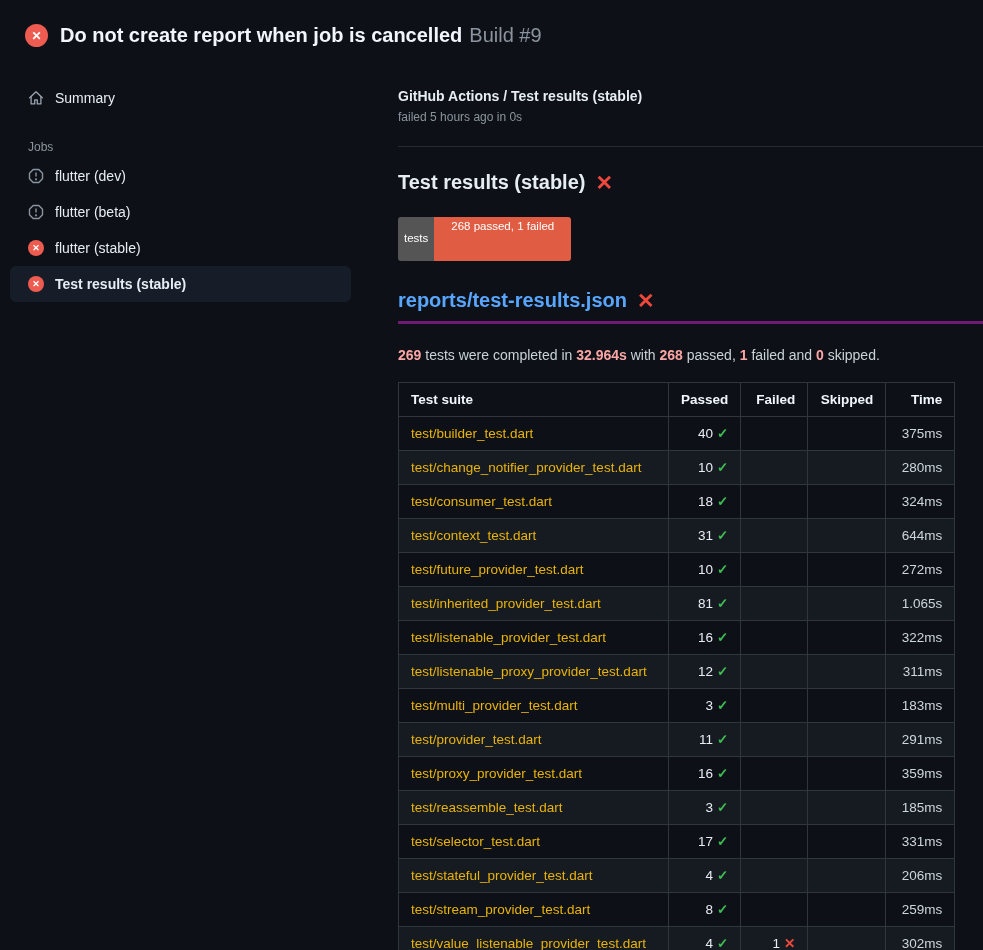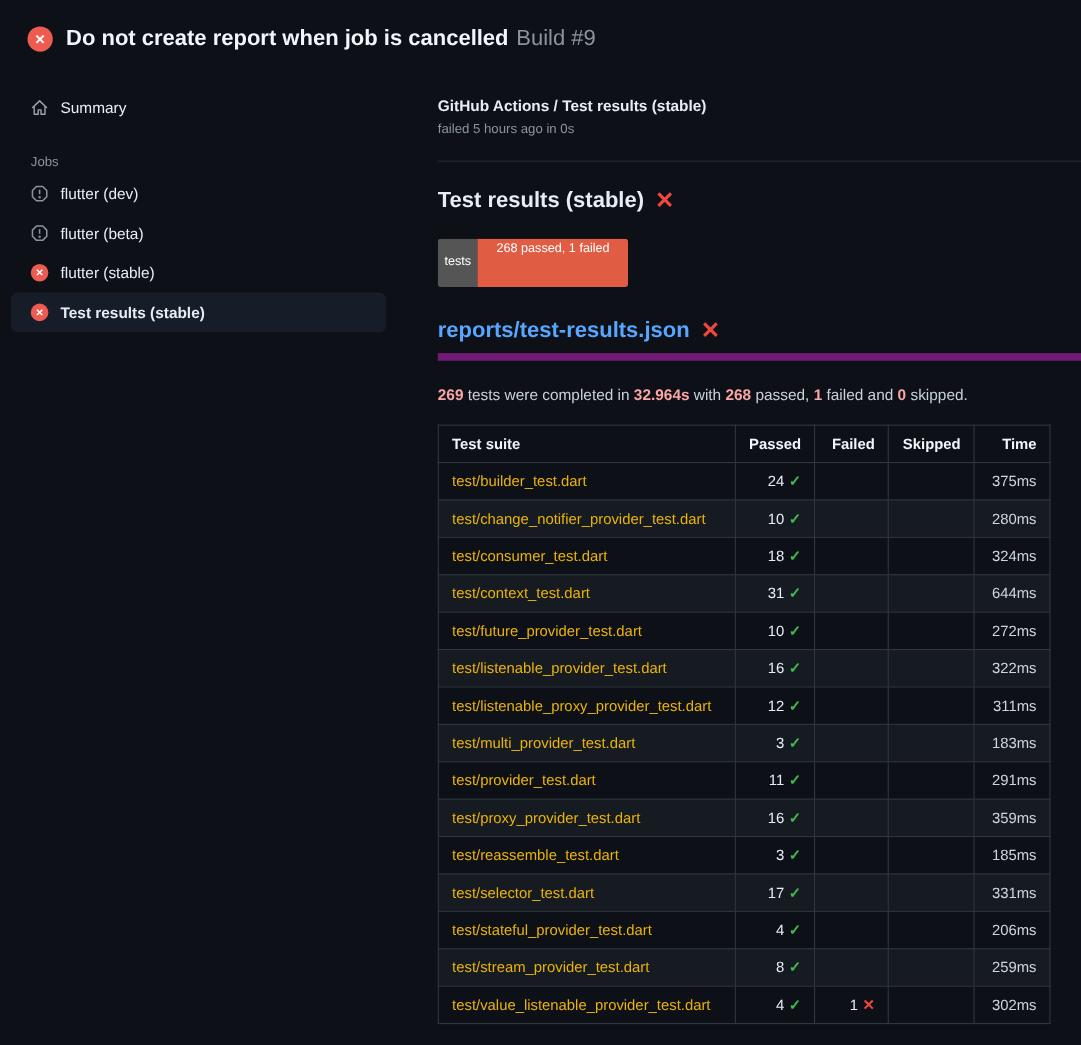--- a/index.html
+++ b/index.html
@@ -31,21 +31,21 @@
   .breadcrumb { font-size:14px; font-weight:700; color:#e6edf3; }
   .run-meta { font-size:12px; color:#8b949e; margin-top:6px; }
   .divider { border:none; border-top:1px solid #262c36; margin:22px 0 0 0; }
   h1.section-title { font-size:20px; font-weight:700; color:#e6edf3; margin:24px 0 0 0; display:flex; align-items:center; gap:10px; }
   .x-mark { color:#f0483c; font-weight:700; font-size:21px; line-height:1; }
   
   .badge { display:inline-flex; margin-top:23px; border-radius:3px; overflow:hidden; font-size:11.5px; color:#fff; line-height:1; }
   .badge .b-label { background:#555555; padding:16px 6px; }
   .badge .b-value { background:#e05d44; padding:4px 17px; }
   
-  h2.report-title { margin:28px 0 0 0; padding-bottom:9px; border-bottom:7px solid #701a75; display:flex; align-items:center; gap:10px; font-size:20px; font-weight:700; }
+  h2.report-title { margin:28px 0 0 0; padding-bottom:9px; border-bottom:3px solid #701a75; display:flex; align-items:center; gap:10px; font-size:20px; font-weight:700; }
   h2.report-title a { color:#58a6ff; text-decoration:none; }
   
   .summary-line { font-size:14px; margin-top:23px; color:#c9d1d9; }
   .summary-line b { color:#fca5a5;margin-top:36px; }
   
   table.results { border-collapse:collapse; margin-top:19px; font-size:13.5px; table-layout:fixed; }
   table.results th, table.results td { border:1px solid #30363d; padding:8px 12px; line-height:17px; }
   table.results th { color:#f0f6fc; font-weight:700; text-align:right; }
   table.results th.suite-h { text-align:left; }
   table.results td { color:#e6edf3; }
@@ -165,21 +165,21 @@
           <th class="suite-h">Test suite</th>
           <th>Passed</th>
           <th>Failed</th>
           <th>Skipped</th>
           <th>Time</th>
         </tr>
       </thead>
       <tbody>
         <tr>
           <td><a href="#">test/builder_test.dart</a></td>
-          <td class="num"><span>24</span><span class="ck">✓</span></td>
+          <td class="num"><span>40</span><span class="ck">✓</span></td>
           <td class="num"></td>
             <td class="num"></td>
           <td class="time">375ms</td>
         </tr>
         <tr>
           <td><a href="#">test/change_notifier_provider_test.dart</a></td>
           <td class="num"><span>10</span><span class="ck">✓</span></td>
           <td class="num"></td>
             <td class="num"></td>
           <td class="time">280ms</td>
@@ -197,20 +197,27 @@
           <td class="num"></td>
             <td class="num"></td>
           <td class="time">644ms</td>
         </tr>
         <tr>
           <td><a href="#">test/future_provider_test.dart</a></td>
           <td class="num"><span>10</span><span class="ck">✓</span></td>
           <td class="num"></td>
             <td class="num"></td>
           <td class="time">272ms</td>
+        </tr>
+        <tr>
+          <td><a href="#">test/inherited_provider_test.dart</a></td>
+          <td class="num"><span>81</span><span class="ck">✓</span></td>
+          <td class="num"></td>
+            <td class="num"></td>
+          <td class="time">1.065s</td>
         </tr>
         <tr>
           <td><a href="#">test/listenable_provider_test.dart</a></td>
           <td class="num"><span>16</span><span class="ck">✓</span></td>
           <td class="num"></td>
             <td class="num"></td>
           <td class="time">322ms</td>
         </tr>
         <tr>
           <td><a href="#">test/listenable_proxy_provider_test.dart</a></td>

